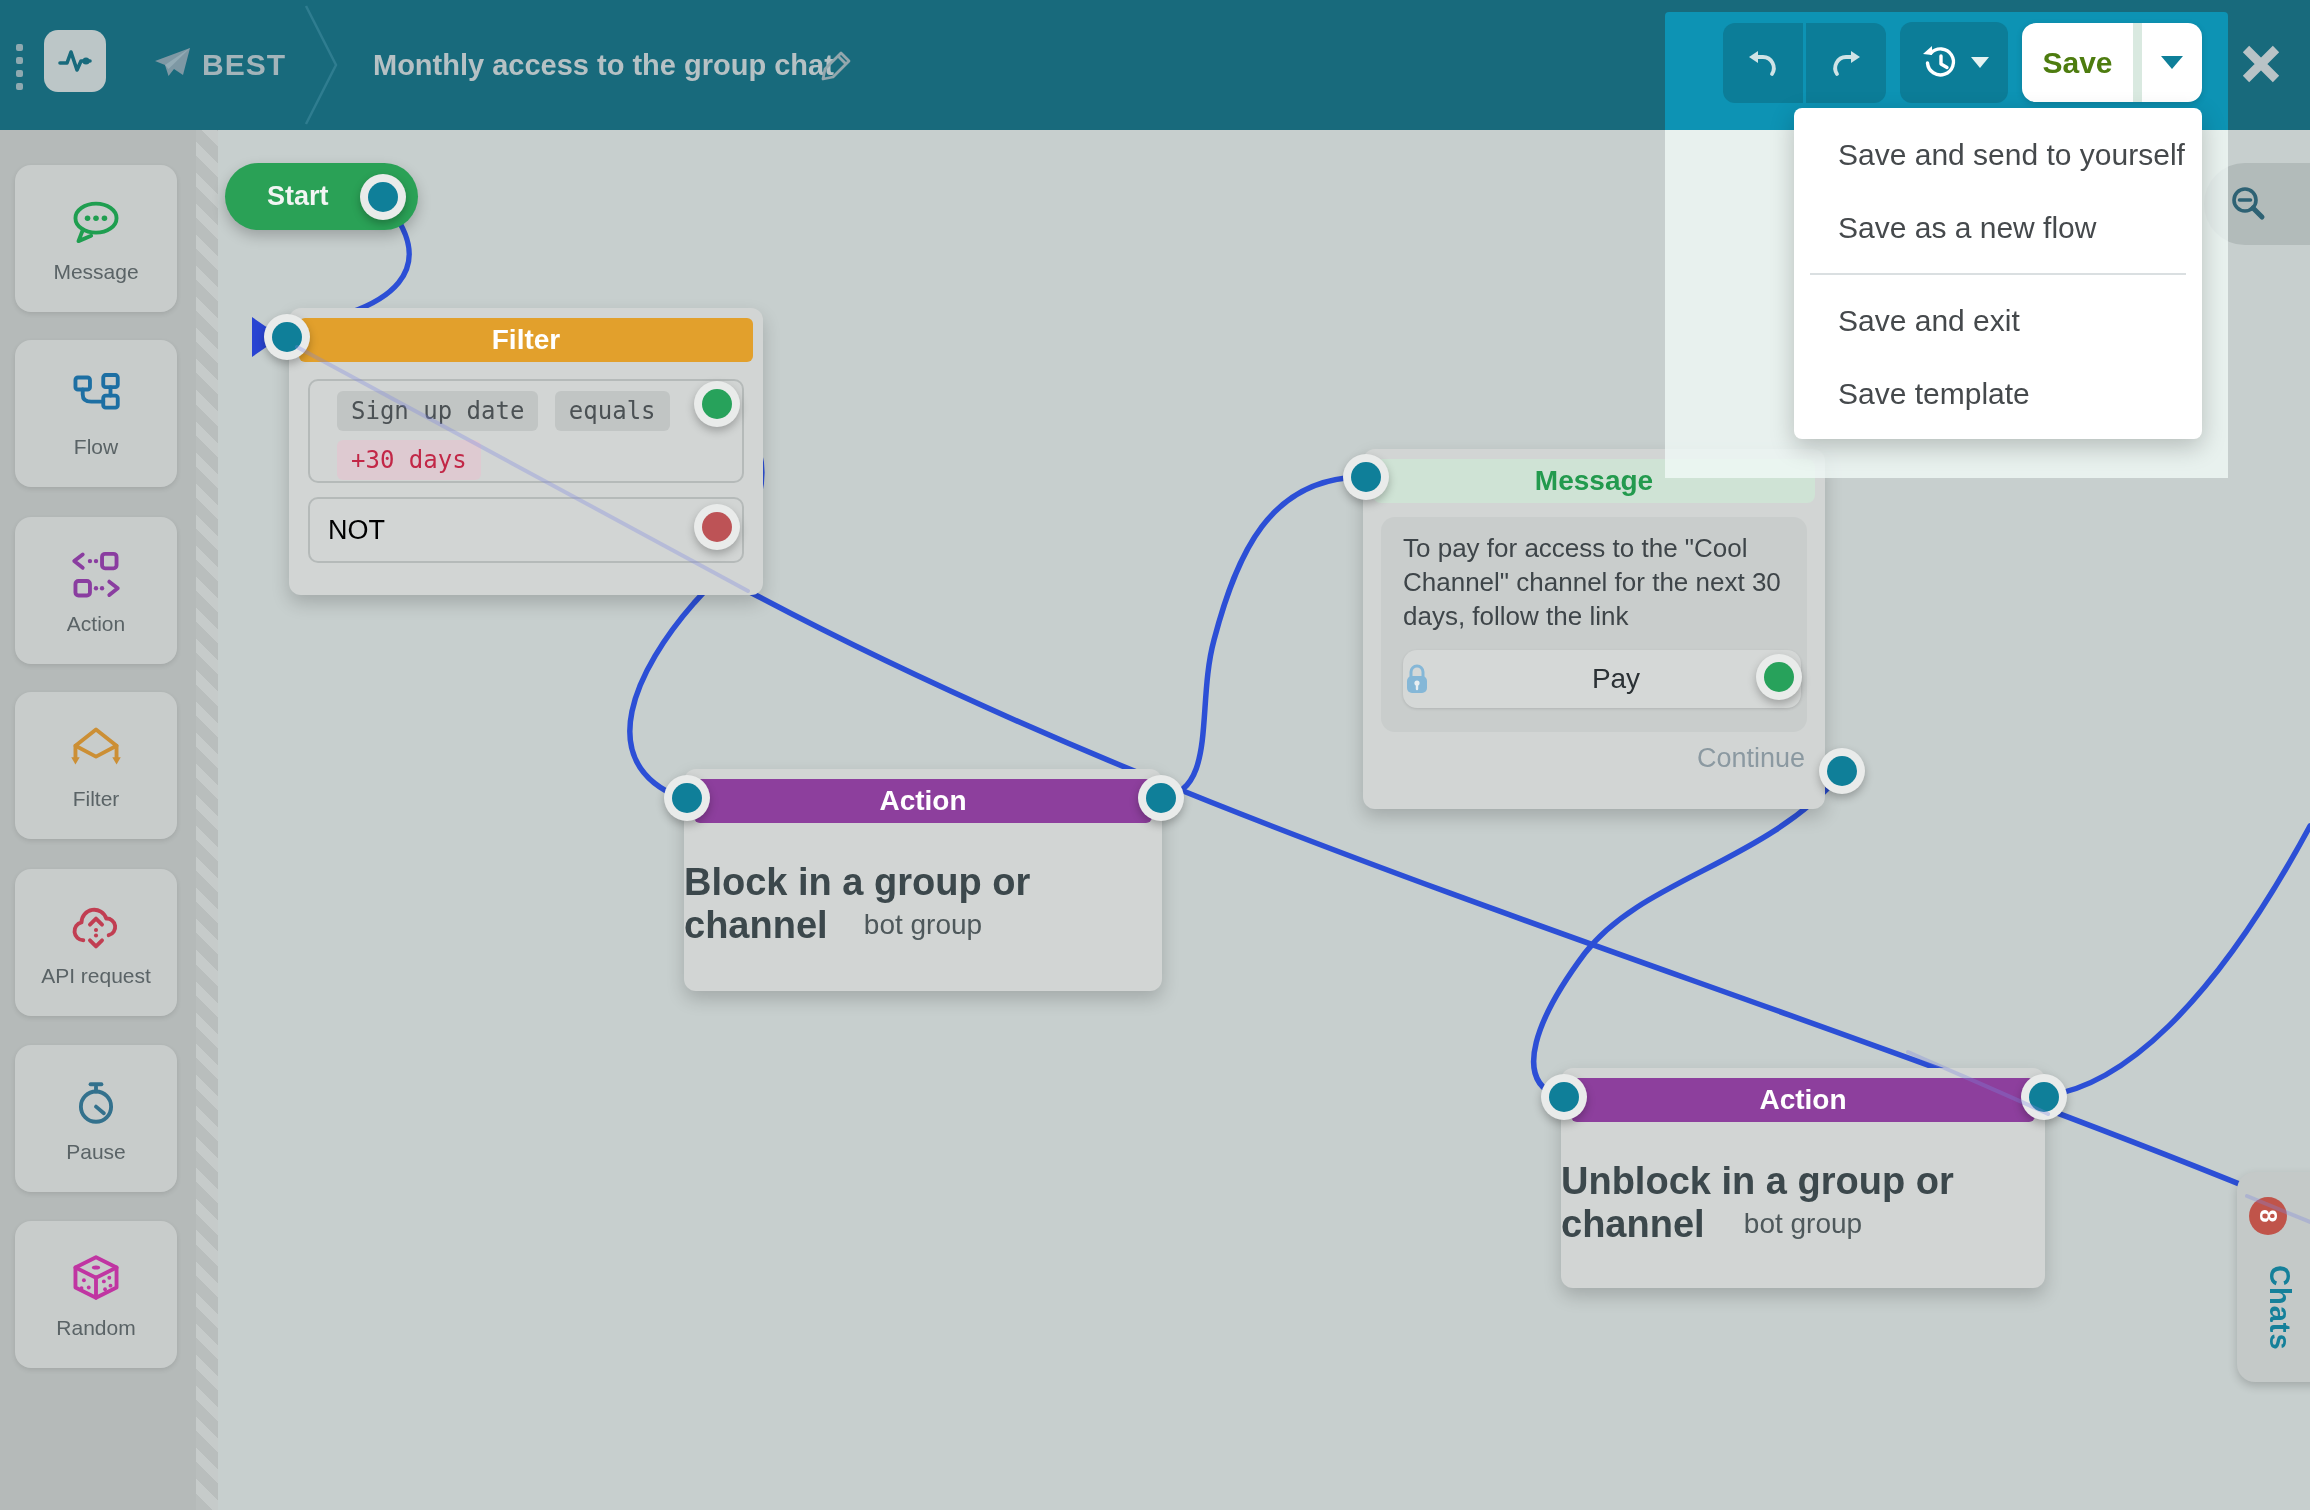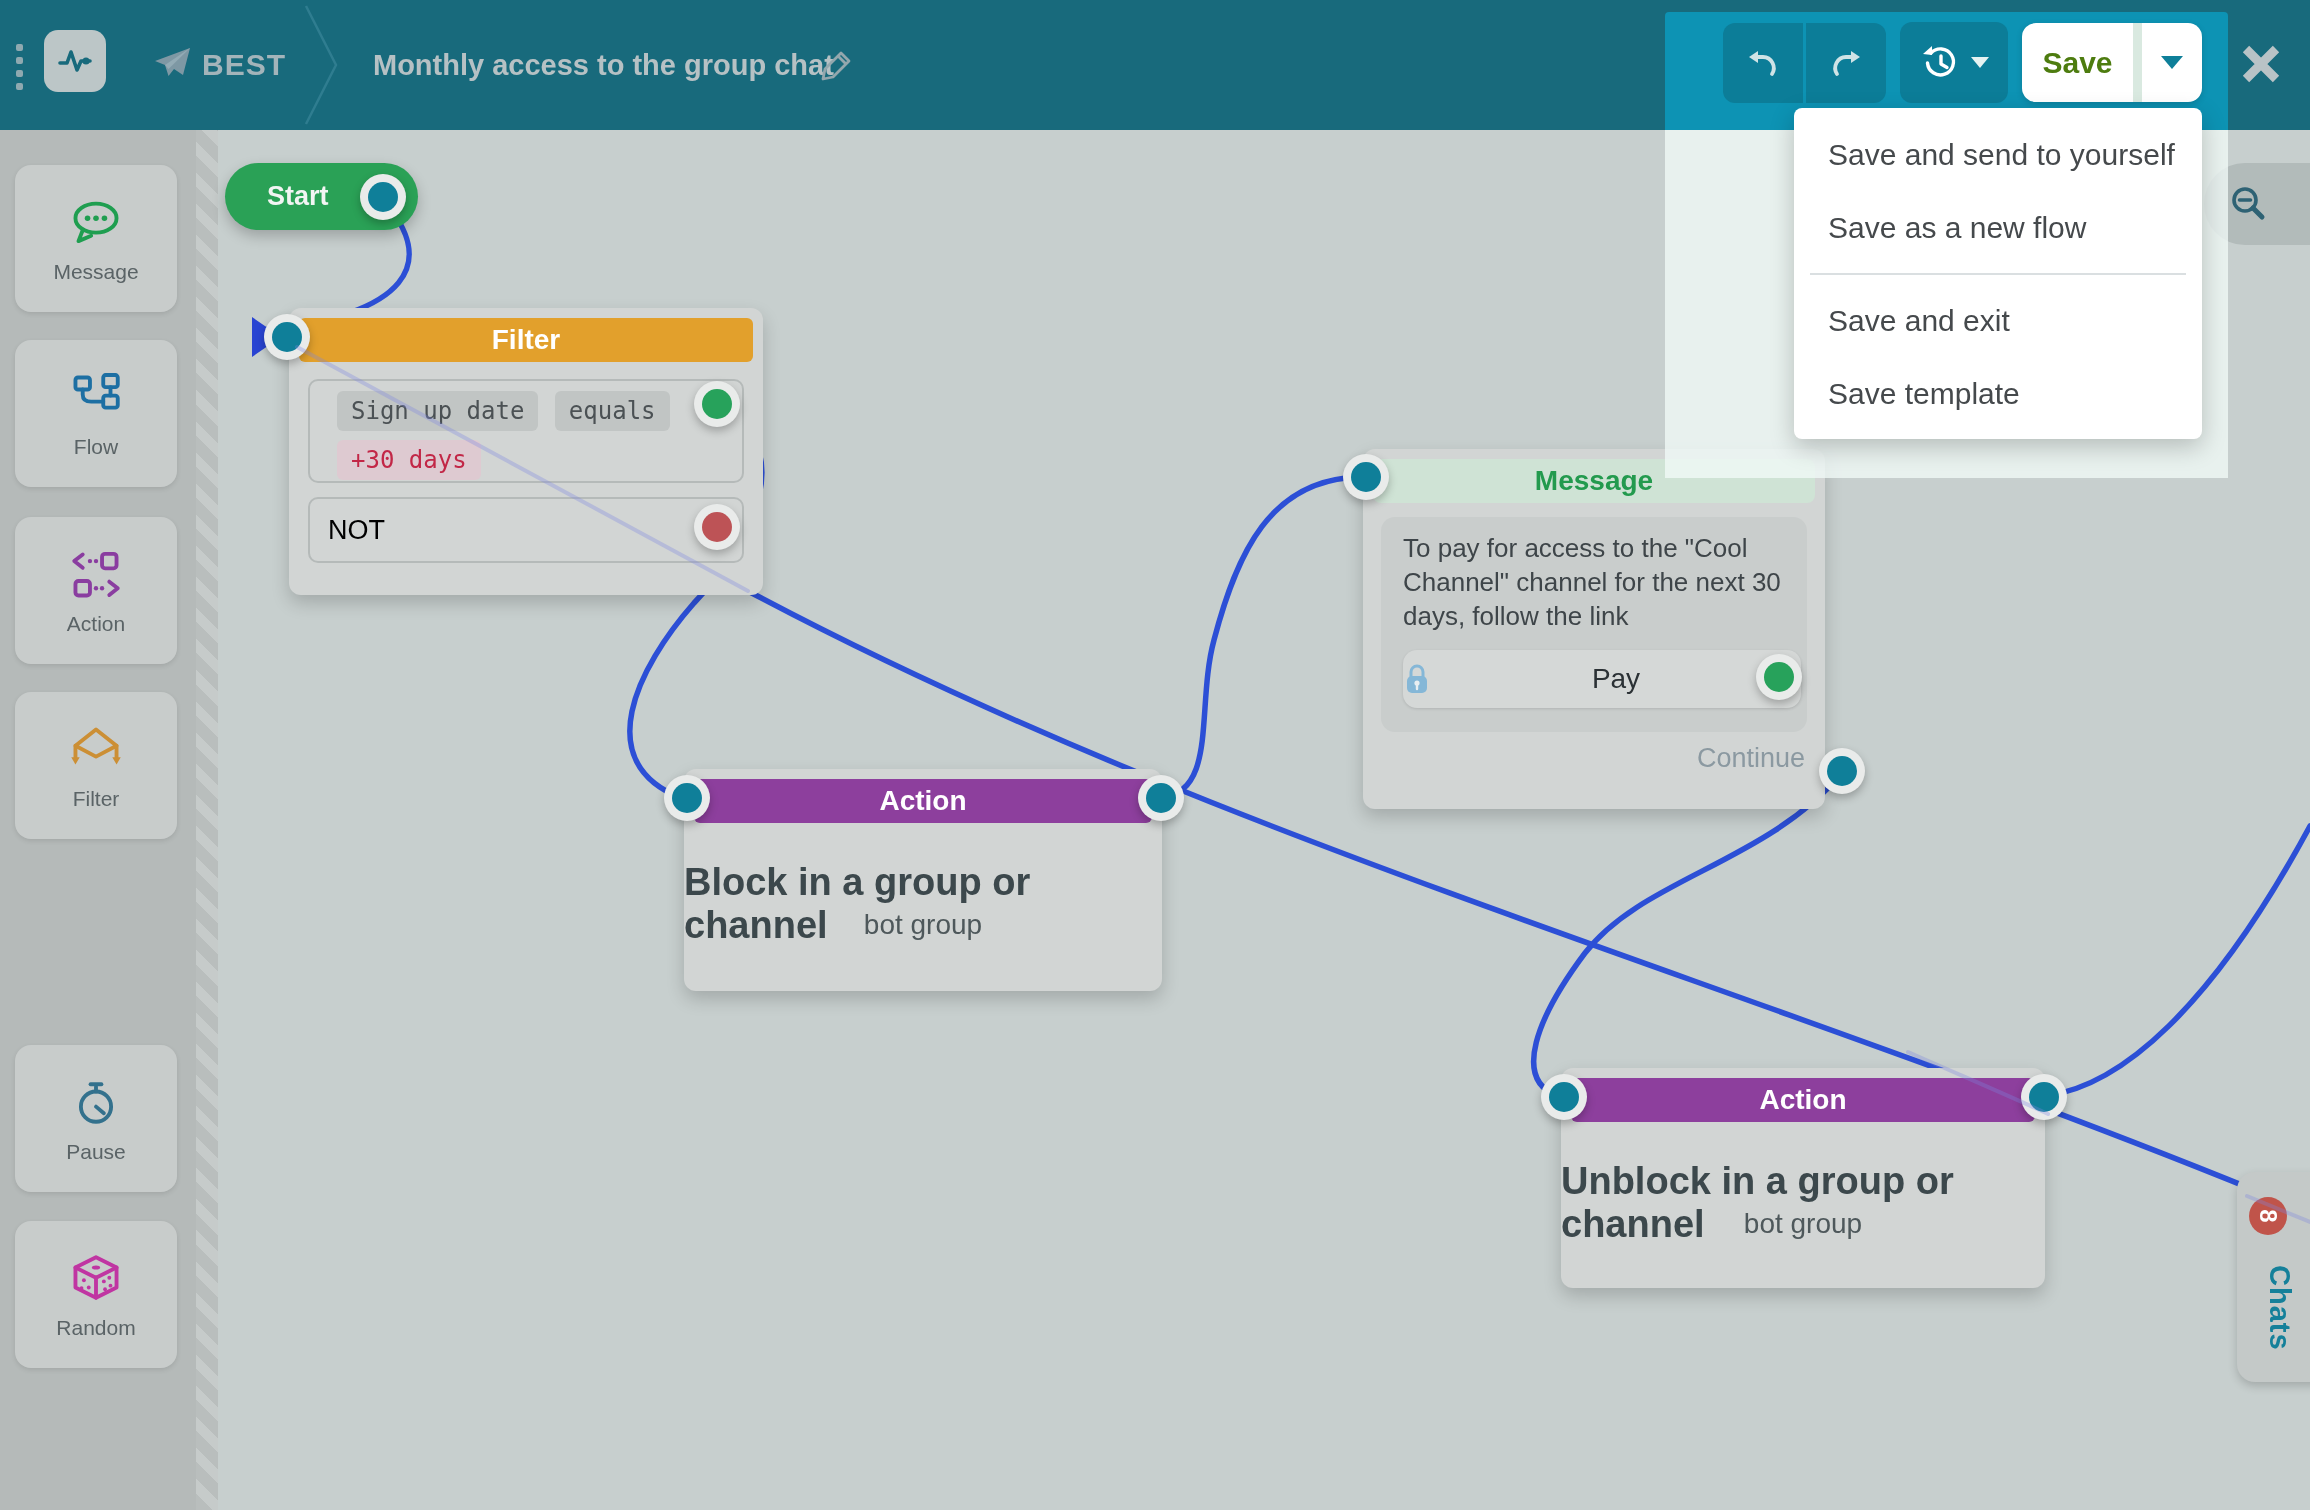--- a/index.html
+++ b/index.html
@@ -29,21 +29,21 @@
   .save-group { position:absolute; left:2022px; top:23px; width:180px; height:79px; background:#ffffff; border-radius:14px; box-shadow:0 2px 6px rgba(0,0,0,.15); display:flex; }
   .save-main { width:111px; display:flex; align-items:center; justify-content:center; font-size:30px; font-weight:bold; color:#4d7c0f; cursor:pointer; }
   .save-sep { width:9px; background:#d9e9e0; }
   .save-caret-seg { flex:1; display:flex; align-items:center; justify-content:center; cursor:pointer; }
   .caret-down { width:0; height:0; border-left:11px solid transparent; border-right:11px solid transparent; border-top:13px solid #0e7f99; }
   .caret-down.small { border-left-width:9px; border-right-width:9px; border-top-width:11px; border-top-color:#e6f2f2; }
   .close-x { position:absolute; left:2238px; top:41px; width:46px; height:46px; cursor:pointer; }
 
   
   .menu { position:absolute; left:1794px; top:108px; width:408px; height:331px; background:#ffffff; border-radius:8px; box-shadow:0 8px 24px rgba(0,0,0,.22); z-index:6; padding-top:10px; }
-  .menu-item { height:73px; display:flex; align-items:center; padding-left:34px; font-size:30px; color:#45494c; cursor:pointer; }
+  .menu-item { height:73px; display:flex; align-items:center; padding-left:44px; font-size:30px; color:#45494c; cursor:pointer; }
   .menu-divider { height:2px; background:#dadfe1; margin:9px 16px; }
 
   
   .sidebar { position:absolute; left:0; top:130px; width:196px; height:1380px; background:#b5bab9; z-index:2; }
   .side-card { position:absolute; left:15px; width:162px; height:147px; border-radius:16px; background:#c8cccb; box-shadow:0 2px 5px rgba(0,0,0,.10); display:flex; flex-direction:column; align-items:center; justify-content:center; gap:8px; cursor:pointer; }
   .side-label { font-size:21px; color:#5a6366; }
   .stripes { position:absolute; left:196px; top:130px; width:22px; height:1380px; background:repeating-linear-gradient(45deg,#b9bebd 0 12px,#c6cbca 12px 22px); z-index:1; }
 
   
   .canvas-bg { position:absolute; left:196px; top:130px; width:2114px; height:1380px; background:#c7cfce; z-index:0; }
@@ -141,20 +141,30 @@
     </div>
     <div class="side-card" style="top:562px">
       <svg class="icon-svg" width="58" height="58" viewBox="0 0 48 48" fill="none" stroke="#cc8f35" stroke-width="3.2" stroke-linecap="round" stroke-linejoin="round">
         <path d="M24 7 L41 20.5 24 29.5 7 20.5 Z"></path>
         <path d="M7 20.5 V30"></path>
         <path d="M41 20.5 V30"></path>
         <path d="M3.5 30 h7 l-3.5 6 z" fill="#cc8f35" stroke="none"></path>
         <path d="M37.5 30 h7 l-3.5 6 z" fill="#cc8f35" stroke="none"></path>
       </svg>
       <span class="side-label">Filter</span>
+    </div>
+    <div class="side-card" style="top:739px">
+      <svg class="icon-svg" width="58" height="58" viewBox="0 0 48 48" fill="none" stroke="#c13e52" stroke-width="3.2" stroke-linecap="round" stroke-linejoin="round">
+        <path d="M13.5 35 a7.5 7.5 0 0 1 -1.5 -14.8 A10.5 10.5 0 0 1 32.5 17 a7 7 0 0 1 2 13.8"></path>
+        <path d="M19 22 l5-5 5 5"></path>
+        <circle cx="24" cy="26.5" r="1.7" fill="#c13e52" stroke="none"></circle>
+        <circle cx="24" cy="31" r="1.7" fill="#c13e52" stroke="none"></circle>
+        <path d="M19 35 l5 5 5-5"></path>
+      </svg>
+      <span class="side-label">API request</span>
     </div>
     <div class="side-card" style="top:915px">
       <svg class="icon-svg" width="58" height="58" viewBox="0 0 48 48" fill="none" stroke="#33718d" stroke-width="3.2" stroke-linecap="round" stroke-linejoin="round">
         <circle cx="24" cy="27" r="12.5"></circle>
         <path d="M24 14.5 v-4"></path>
         <path d="M19.5 8.5 h9"></path>
         <path d="M24 27 L30.5 32.5"></path>
       </svg>
       <span class="side-label">Pause</span>
     </div>

